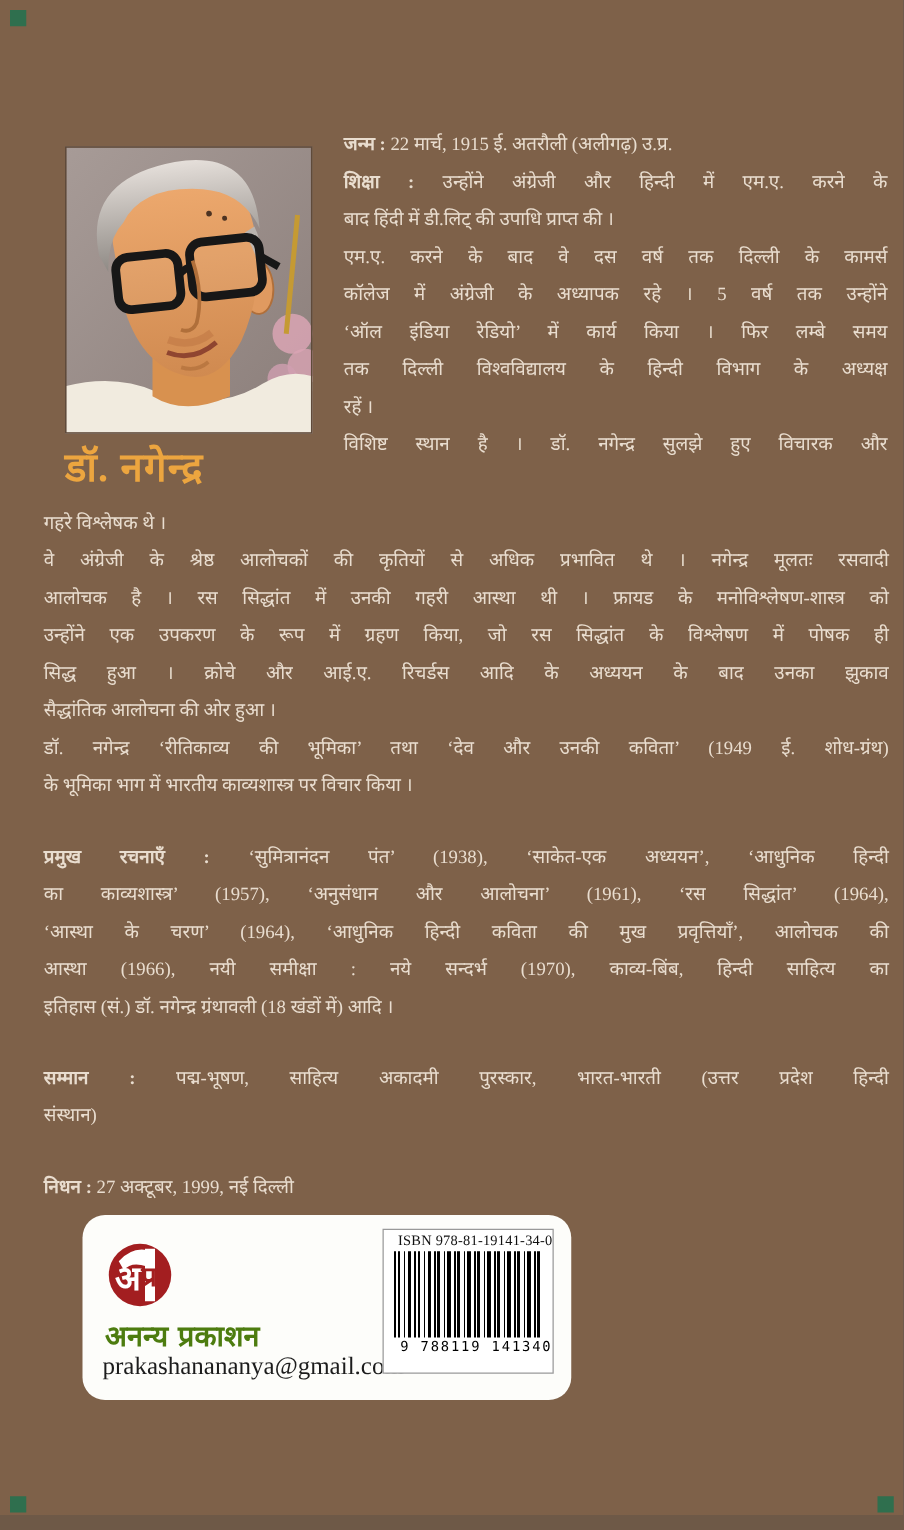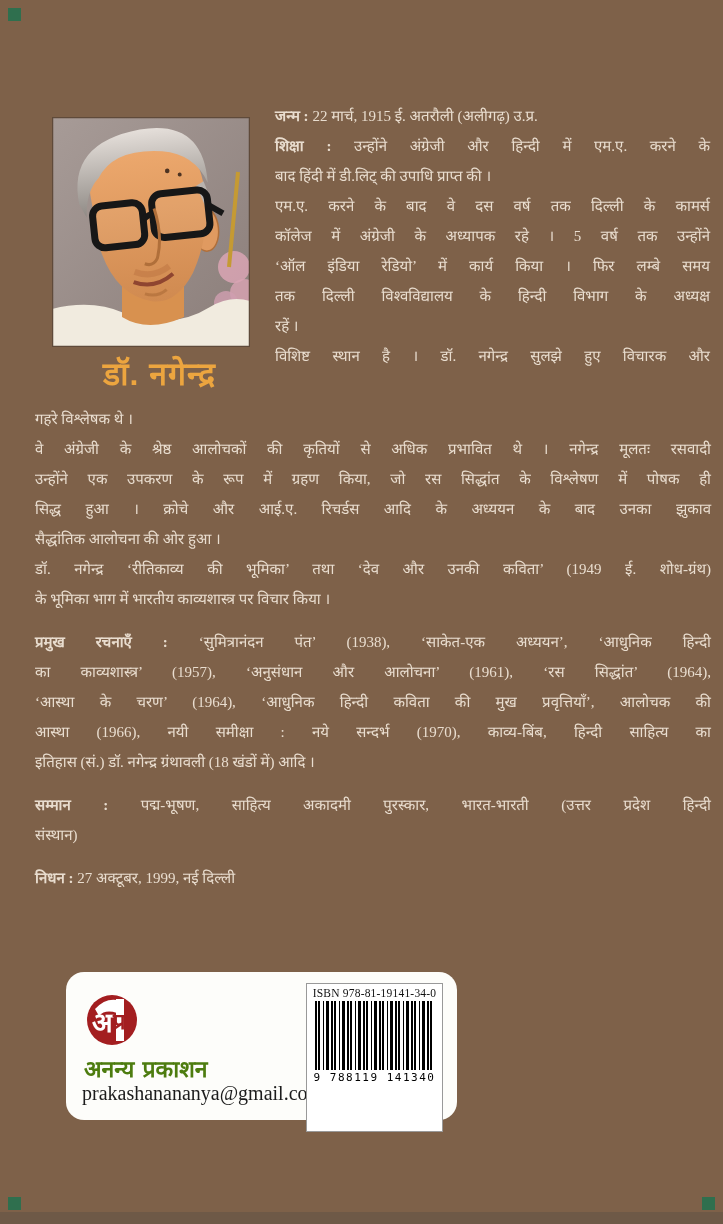--- a/index.html
+++ b/index.html
@@ -12,50 +12,50 @@
   .c-tl{left:8px;top:8px}
   .c-bl{left:8px;top:1197px}
   .c-br{left:702px;top:1197px}
   .bottom-strip{position:absolute;left:0;top:1212px;width:723px;height:12px;background:#6e5947;}
 
   .photo{position:absolute;left:52px;top:117px;width:198px;height:230px;}
   .photo svg{display:block}
 
   .author-name{
     position:absolute;left:52px;top:351px;width:215px;
-    text-align:center;font-size:32px;font-weight:bold;color:#eca53f;
-    font-family:Liberation Sans, sans-serif;
+    font-size:32px;font-weight:bold;color:#eca53f;
+    font-family:Liberation Serif, serif;
     letter-spacing:1px;white-space:nowrap;
   }
 
   .bio{color:#e9ddcf;font-family:"Liberation Serif","DejaVu Serif",serif;}
   .bio-right{position:absolute;left:275px;top:101px;width:435px;}
   .bio-full{position:absolute;left:35px;top:404px;width:676px;}
   .bio-line{font-size:15px;line-height:30px;min-height:30px;}
   .bio-line.j{text-align:justify;text-align-last:justify;}
   .bio-line.nj{text-align:left;}
-  .bio-line.gap{margin-top:13px;}
+  .bio-line.gap{margin-top:27px;}
   .bio-line b{font-weight:bold;}
 
   .pub-box{
     position:absolute;left:66px;top:972px;width:391px;height:148px;
     background:#fdfdfa;border-radius:18px;
   }
   .logo{position:absolute;left:20px;top:22px;width:52px;height:52px;}
   .pub-name{
     position:absolute;left:18px;top:80px;font-size:23px;font-weight:bold;color:#4d7c0f;
     font-family:"DejaVu Sans",sans-serif;white-space:nowrap;
   }
   .pub-email{
     position:absolute;left:16px;top:110px;font-size:20px;color:#1c1c1c;
     font-family:"Liberation Serif","DejaVu Serif",serif;white-space:nowrap;
   }
   .barcode-box{
-    position:absolute;left:240px;top:11px;width:137px;height:149px;
-    background:#fff;border:1px solid #999;box-sizing:border-box;text-align:center;
+    position:absolute;left:240px;top:11px;width:137px;height:116px;
+    background:#fff;border:1px solid #999;box-sizing:border-box;text-align:right;
   }
   .isbn-label{
     font-size:11.5px;font-family:"Liberation Serif",serif;color:#111;
     margin-top:3px;letter-spacing:.2px;white-space:nowrap;
   }
   .bars{
     height:69px;margin:2px 8px 0;
     background:repeating-linear-gradient(90deg,
       #000 0 2px,#fff 2px 3px,#000 3px 5px,#fff 5px 8px,
       #000 8px 9px,#fff 9px 11px,#000 11px 14px,#fff 14px 16px);
@@ -131,20 +131,21 @@
       <div class="bio-line j">कॉलेज में अंग्रेजी के अध्यापक रहे । 5 वर्ष तक उन्होंने</div>
       <div class="bio-line j">‘ऑल इंडिया रेडियो’ में कार्य किया । फिर लम्बे समय</div>
       <div class="bio-line j">तक दिल्ली विश्वविद्यालय के हिन्दी विभाग के अध्यक्ष</div>
       <div class="bio-line nj">रहें ।</div>
       <div class="bio-line j">विशिष्ट स्थान है । डॉ. नगेन्द्र सुलझे हुए विचारक और</div>
     </div>
 
   <div class="bio bio-full">
       <div class="bio-line nj">गहरे विश्लेषक थे ।</div>
       <div class="bio-line j">वे अंग्रेजी के श्रेष्ठ आलोचकों की कृतियों से अधिक प्रभावित थे । नगेन्द्र मूलतः रसवादी</div>
+      <div class="bio-line j">आलोचक है । रस सिद्धांत में उनकी गहरी आस्था थी । फ्रायड के मनोविश्लेषण-शास्त्र को</div>
       <div class="bio-line j">उन्होंने एक उपकरण के रूप में ग्रहण किया, जो रस सिद्धांत के विश्लेषण में पोषक ही</div>
       <div class="bio-line j">सिद्ध हुआ । क्रोचे और आई.ए. रिचर्डस आदि के अध्ययन के बाद उनका झुकाव</div>
       <div class="bio-line nj">सैद्धांतिक आलोचना की ओर हुआ ।</div>
       <div class="bio-line j">डॉ. नगेन्द्र ‘रीतिकाव्य की भूमिका’ तथा ‘देव और उनकी कविता’ (1949 ई. शोध-ग्रंथ)</div>
       <div class="bio-line nj">के भूमिका भाग में भारतीय काव्यशास्त्र पर विचार किया ।</div>
       <div class="bio-line j gap"><b>प्रमुख रचनाएँ :</b> ‘सुमित्रानंदन पंत’ (1938), ‘साकेत-एक अध्ययन’, ‘आधुनिक हिन्दी</div>
       <div class="bio-line j">का काव्यशास्त्र’ (1957), ‘अनुसंधान और आलोचना’ (1961), ‘रस सिद्धांत’ (1964),</div>
       <div class="bio-line j">‘आस्था के चरण’ (1964), ‘आधुनिक हिन्दी कविता की मुख प्रवृत्तियाँ’,  आलोचक की</div>
       <div class="bio-line j">आस्था (1966), नयी समीक्षा : नये सन्दर्भ (1970), काव्य-बिंब, हिन्दी साहित्य का</div>
       <div class="bio-line nj">इतिहास (सं.) डॉ. नगेन्द्र ग्रंथावली (18 खंडों में) आदि ।</div>

